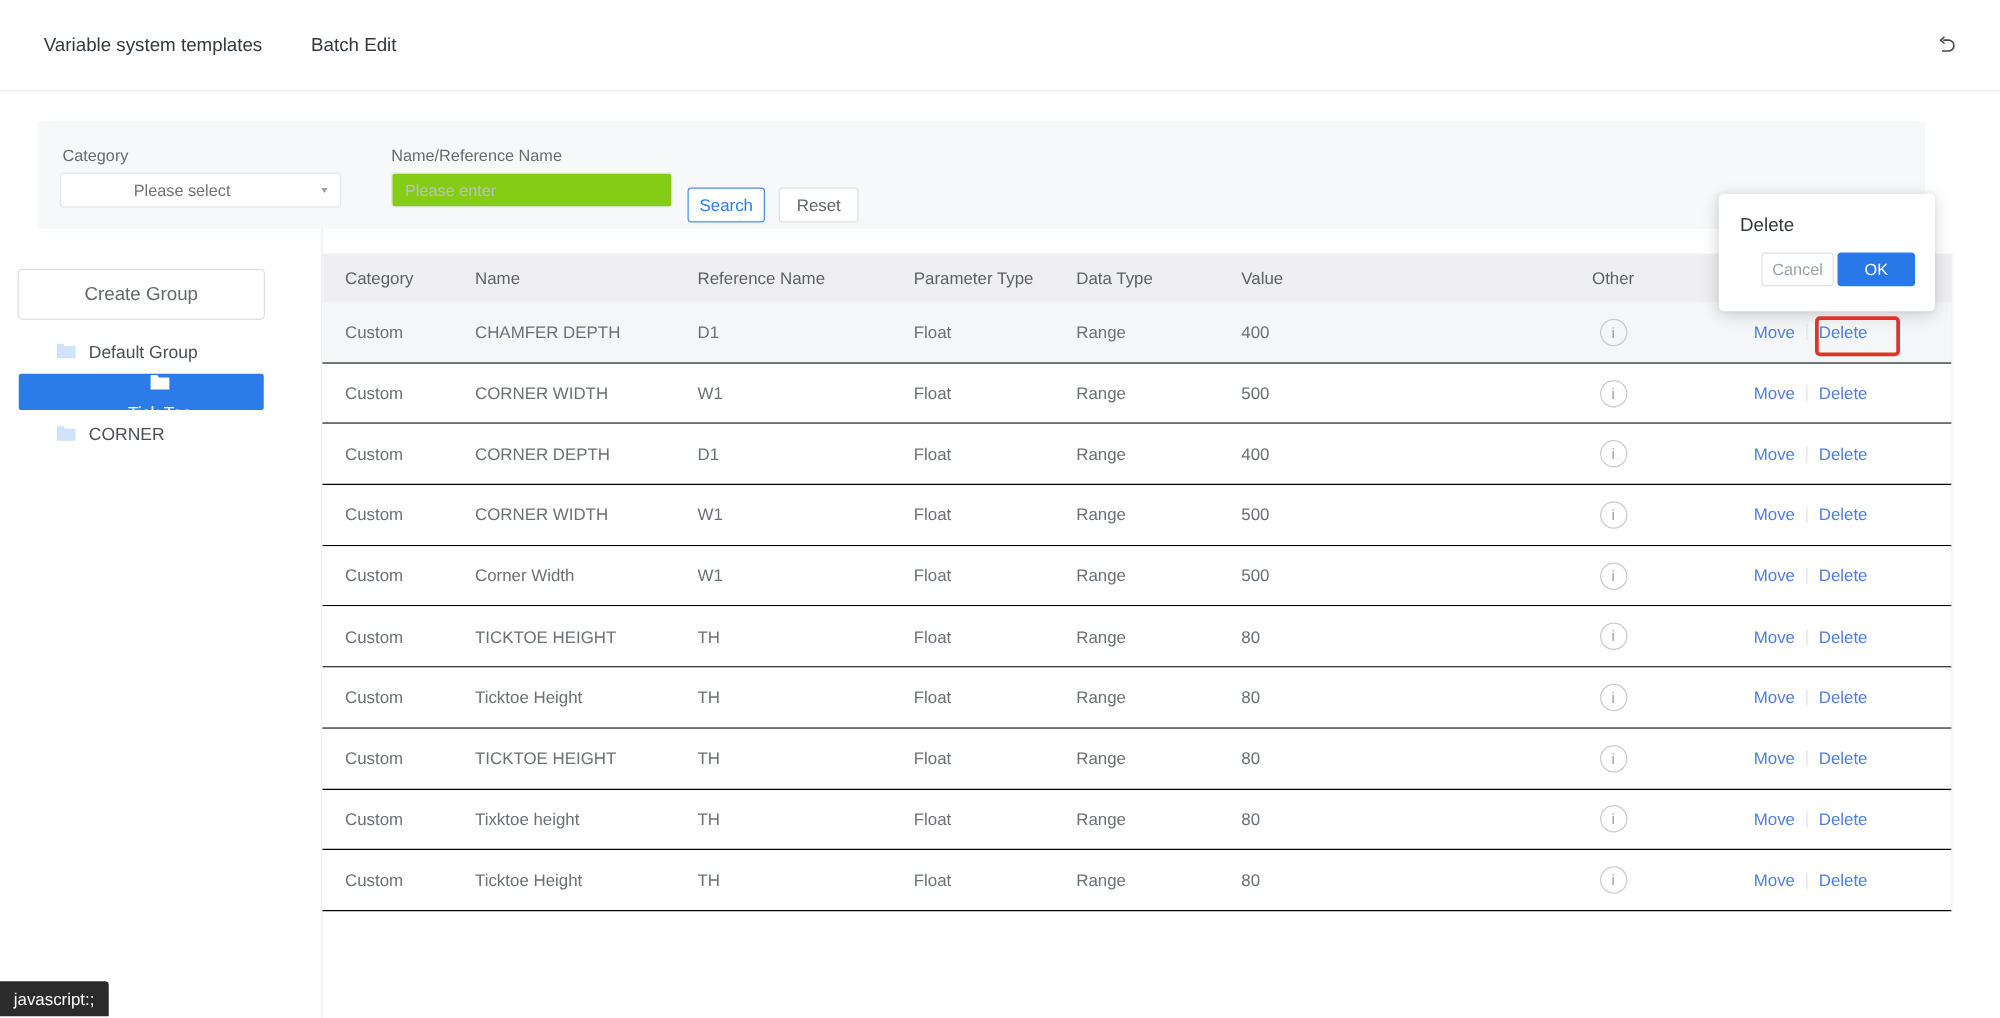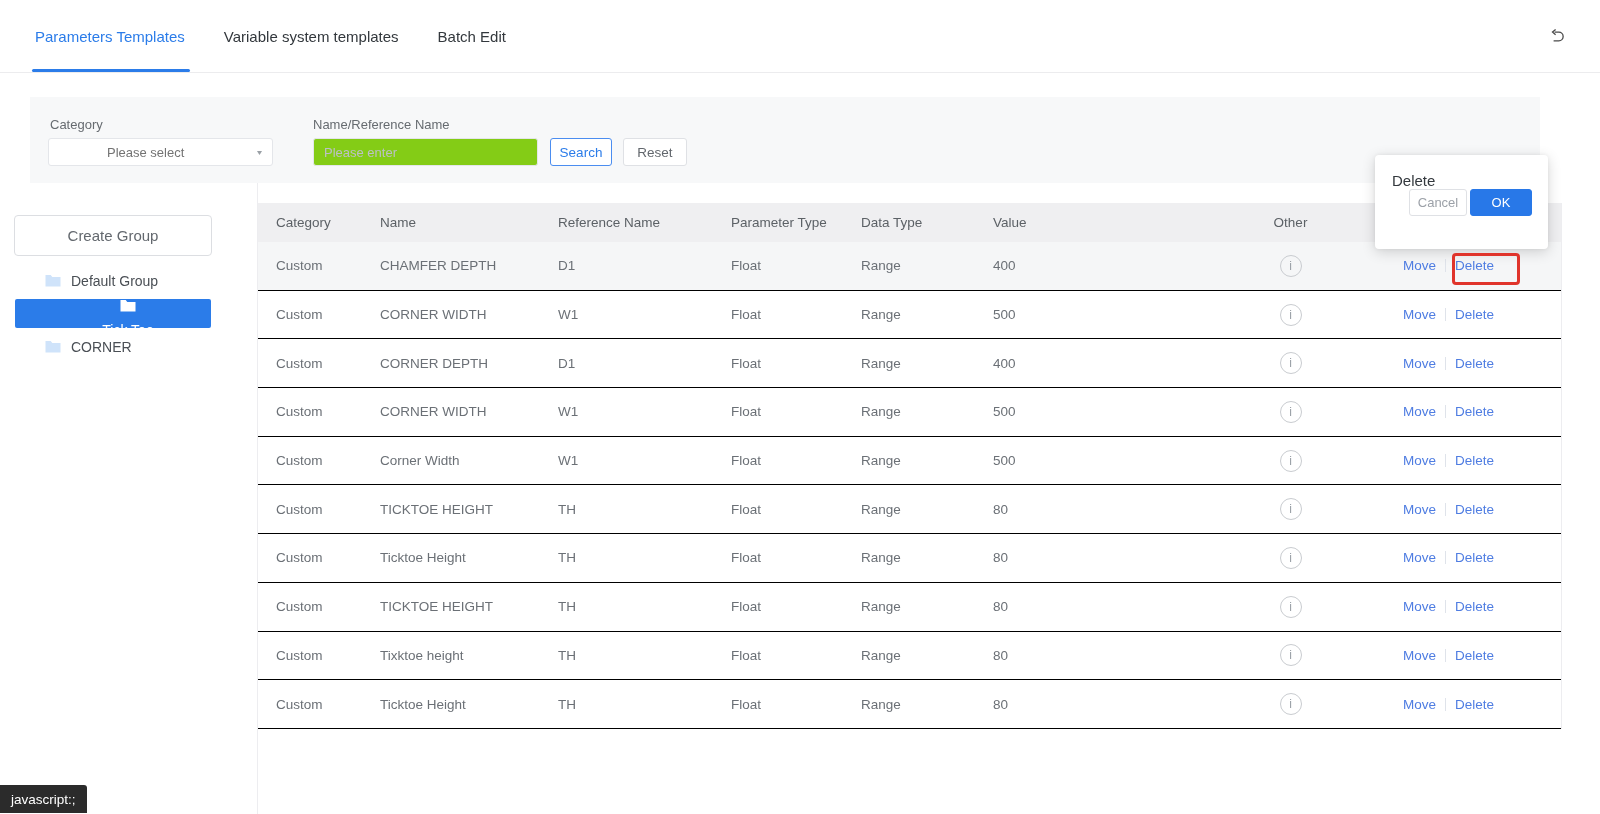--- a/index.html
+++ b/index.html
@@ -40,21 +40,21 @@
     display:flex; align-items:center; padding:0 10px; cursor:pointer;
   }
   .select .ph { font-size:13px; color:#737373; flex:1;margin-left:48px; }
   .select .caret { font-size:10px; color:#9aa0a6; transform:scaleY(.8); }
   .text-input {
     position:absolute; left:283px; top:41px; width:225px; height:28px;
     background:#84cc16; border:1px solid #e4e6ea; border-radius:3px;
     padding:0 10px; font-size:13px; color:#555; font-family:"Liberation Sans",sans-serif;
   }
   .text-input::placeholder { color:#bcc0c6; }
-  .btn { position:absolute; top:41px; height:28px; border-radius:3px; font-size:13.5px;
+  .btn { position:absolute; top:53px; height:28px; border-radius:3px; font-size:13.5px;
          display:flex; align-items:center; justify-content:center; cursor:pointer; background:#fff; }
   .btn-search { left:520px; width:62px; border:1px solid #4b8df0; color:#2b7ce9; }
   .btn-reset  { left:593px; width:64px; border:1px solid #dfe1e5; color:#62676d; }
 
   
   .main { display:flex; height:631px; }
   .sidebar { width:258px; border-right:1px solid #ededf0; flex-shrink:0; }
   .create-group {
     margin:32px 0 0 14px; width:198px; height:41px; background:#fff;
     border:1px solid #dcdee2; border-radius:4px; color:#63686e; font-size:15px;
@@ -92,21 +92,21 @@
   .link { color:#4f7de2; font-size:13.5px; cursor:pointer; text-decoration:none; white-space:nowrap; }
   .action-divider { width:1px; height:13px; background:#dfe3ea; margin:0 9px; }
 
   
   .popover {
     position:absolute; left:1375px; top:155px; width:173px; height:94px;
     background:#fff; border-radius:4px; padding:17px 16px 16px 17px;
     box-shadow:0 3px 14px rgba(0,0,0,.16), 0 0 4px rgba(0,0,0,.06); z-index:10;
   }
   .popover-title { font-size:15px; color:#33383d; }
-  .popover-btns { display:flex; justify-content:flex-end; gap:3px; }
+  .popover-btns { display:flex; justify-content:flex-end; gap:3px; margin-top:13px; }
   .pop-btn { height:27px; border-radius:3px; font-size:13px; display:flex; align-items:center; justify-content:center; cursor:pointer; }
   .pop-cancel { width:58px; background:#fff; border:1px solid #dfe1e5; color:#9ca1a8; }
   .pop-ok { width:62px; background:#2878e8; color:#fff; border:1px solid #2878e8; }
 
   
   .red-box {
     position:absolute; left:1452px; top:253px; width:68px; height:32px;
     border:3px solid #e0342b; border-radius:4px; z-index:11; pointer-events:none;
   }
 
@@ -116,21 +116,20 @@
     color:#fff; font-size:13.5px; display:flex; align-items:center;
     padding:0 11px; border-radius:0 3px 0 0; z-index:12;
   }
 </style>
 </head>
 <body>
 
 <div class="page">
 
   <header class="tabbar">
-    <div class="tab active">Parameters Templates</div>
     <div class="tab">Variable system templates</div>
     <div class="tab">Batch Edit</div>
     <div class="undo-btn">
       <svg width="18" height="18" viewBox="0 0 18 18" fill="none">
         <path d="M6.6 5.1 H10.8 a4.35 4.35 0 0 1 0 8.7 H5.6" stroke="#4a4a4a" stroke-width="1.3"></path>
         <path d="M7.6 2.4 L4.5 5.1 L7.6 7.8" stroke="#4a4a4a" stroke-width="1.3" fill="none"></path>
       </svg>
     </div>
   </header>
 

